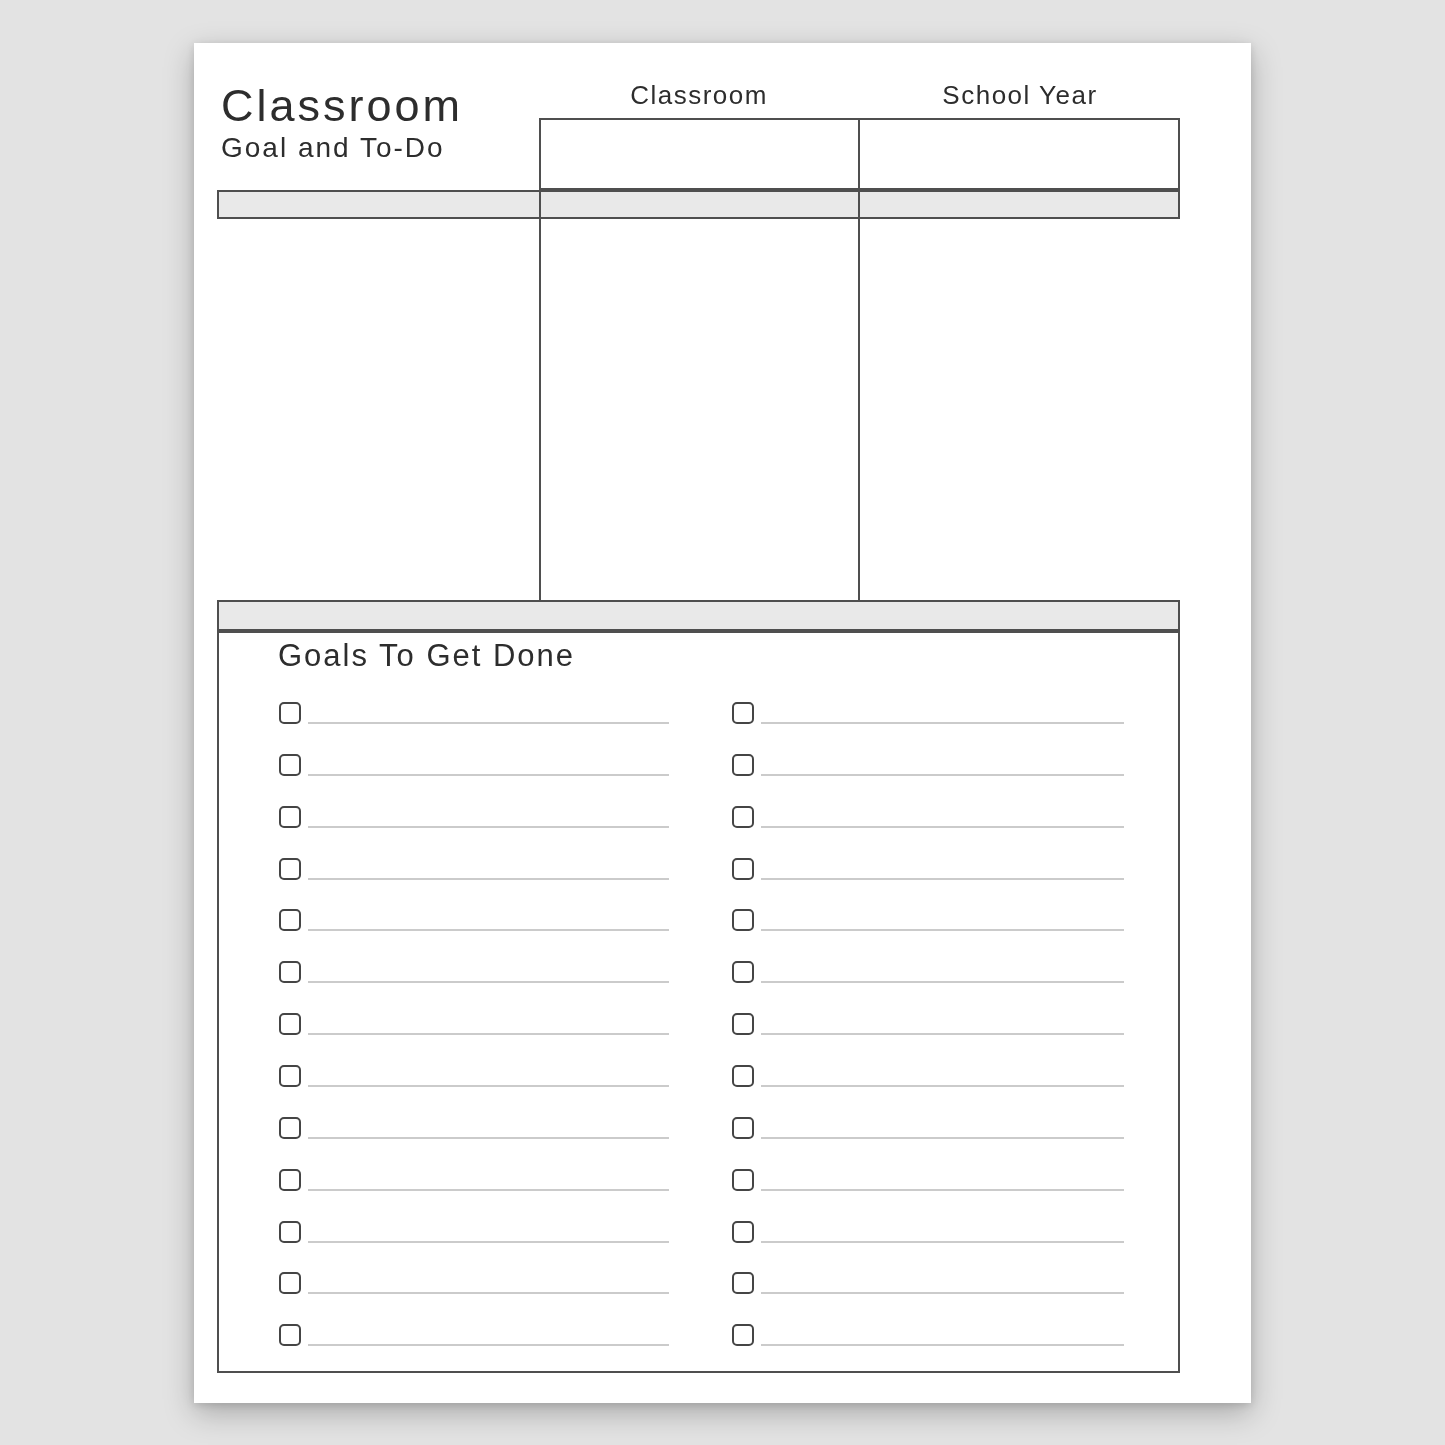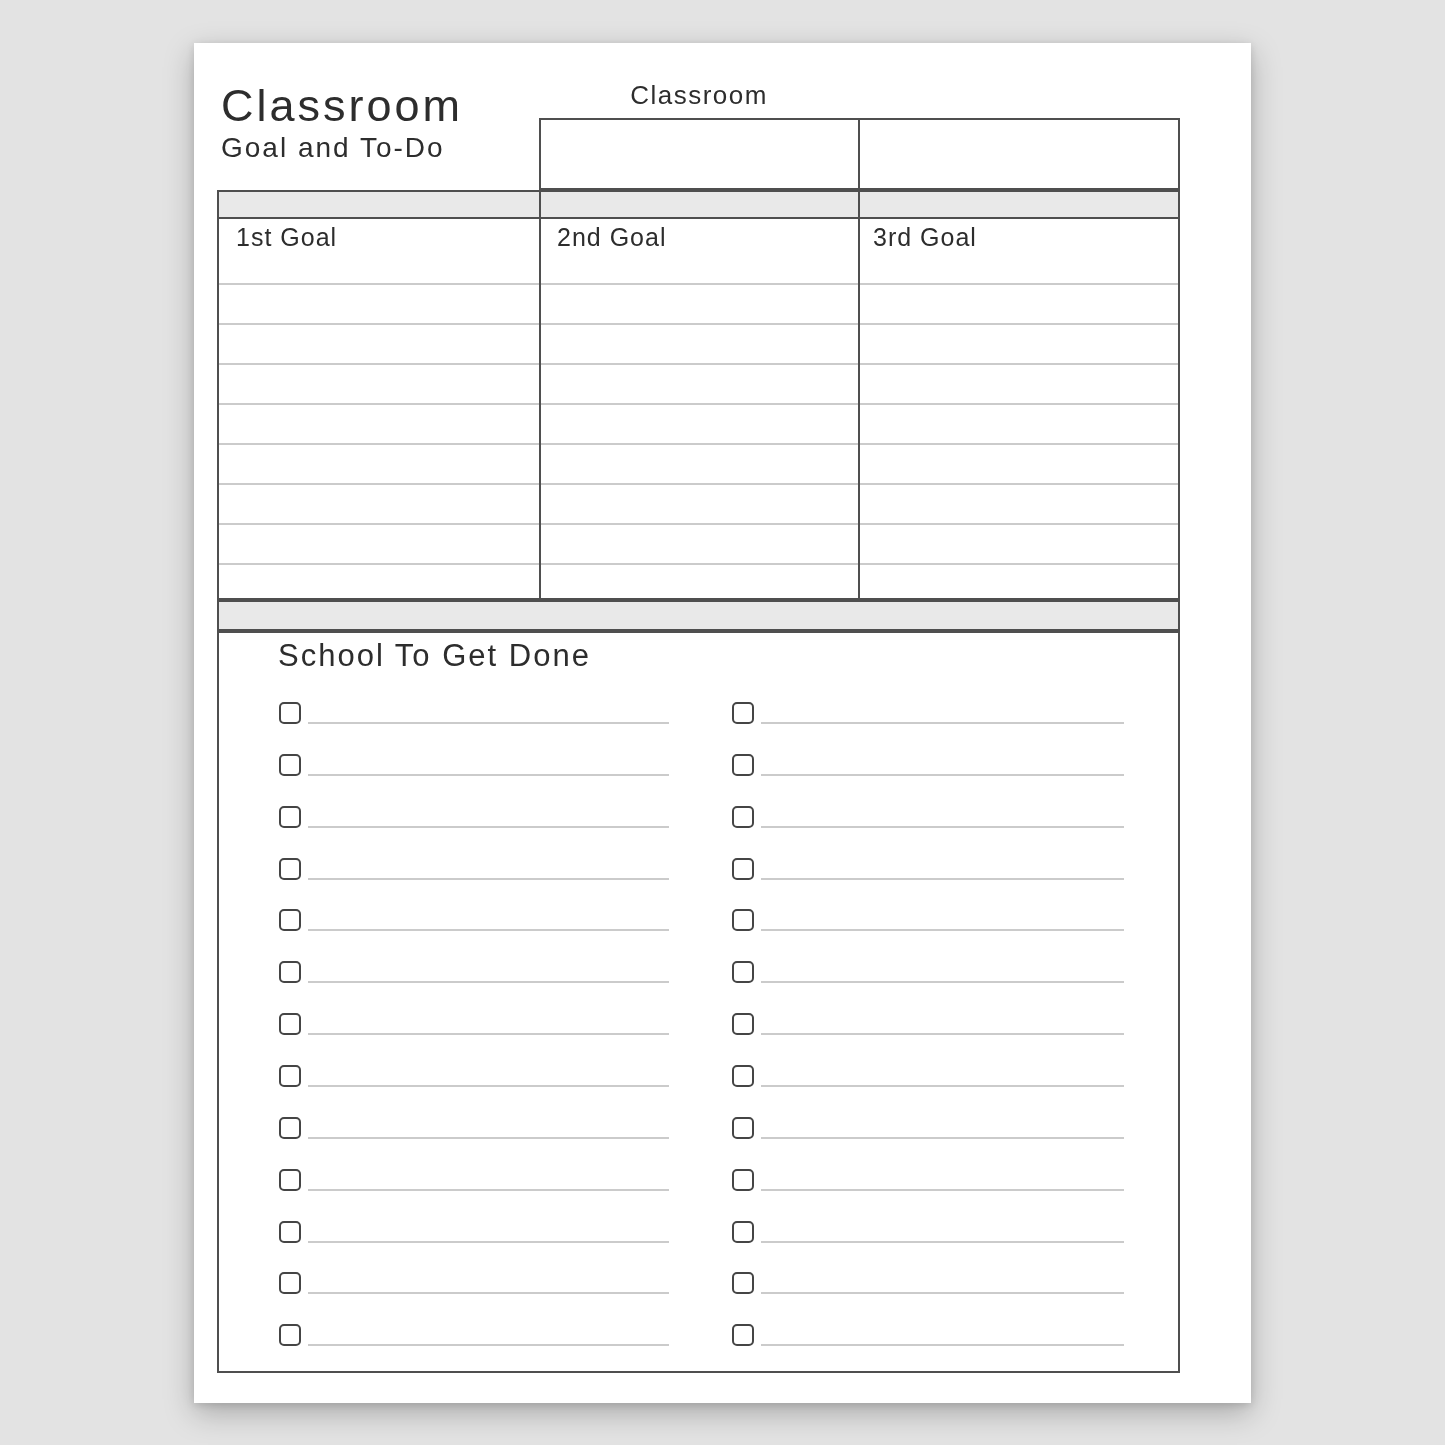--- a/index.html
+++ b/index.html
@@ -62,54 +62,37 @@
 </head>
 <body>
 
 <div class="canvas">
   <div class="page">
 
     <div class="title">Classroom</div>
     <div class="subtitle">Goal and To-Do</div>
 
     <div class="hdr-label hdr-label-0">Classroom</div>
+    <div class="hdr-label hdr-label-1">School Year</div>
 
     <div class="hdr-box">
       <div class="hdr-cell hdr-cell-0"></div>
       <div class="hdr-cell hdr-cell-1"></div>
     </div>
 
     <div class="band band-1"></div>
 
-    <div class="goals-table">
-      <div class="goal-area goal-area-0"></div>
-      <div class="goal-area goal-area-1"></div>
-      <div class="goal-area goal-area-2"></div>
-      <div id="goal-rules">
-          <div class="rule" style="top: 64px;"></div>
-          <div class="rule" style="top: 104px;"></div>
-          <div class="rule" style="top: 144px;"></div>
-          <div class="rule" style="top: 184px;"></div>
-          <div class="rule" style="top: 224px;"></div>
-          <div class="rule" style="top: 264px;"></div>
-          <div class="rule" style="top: 304px;"></div>
-          <div class="rule" style="top: 344px;"></div>
-        </div>
-      <div class="goal-label goal-label-0">1st Goal</div>
-      <div class="goal-label goal-label-1">2nd Goal</div>
-      <div class="goal-label goal-label-2">3rd Goal</div>
-    </div>
 
     <div class="vline vline-0"></div>
     <div class="vline vline-1"></div>
 
     <div class="band band-2"></div>
 
     <div class="todo-box">
-      <div class="todo-heading">School To Get Done</div>
+      <div class="todo-heading">Goals To Get Done</div>
       <div class="todo-col todo-col-0" id="todo-col-0">
           <div class="todo-row" style="top: 0px;">
             <span class="todo-checkbox"></span>
             <span class="todo-line"></span>
           </div>
           <div class="todo-row" style="top: 52px;">
             <span class="todo-checkbox"></span>
             <span class="todo-line"></span>
           </div>
           <div class="todo-row" style="top: 104px;">

